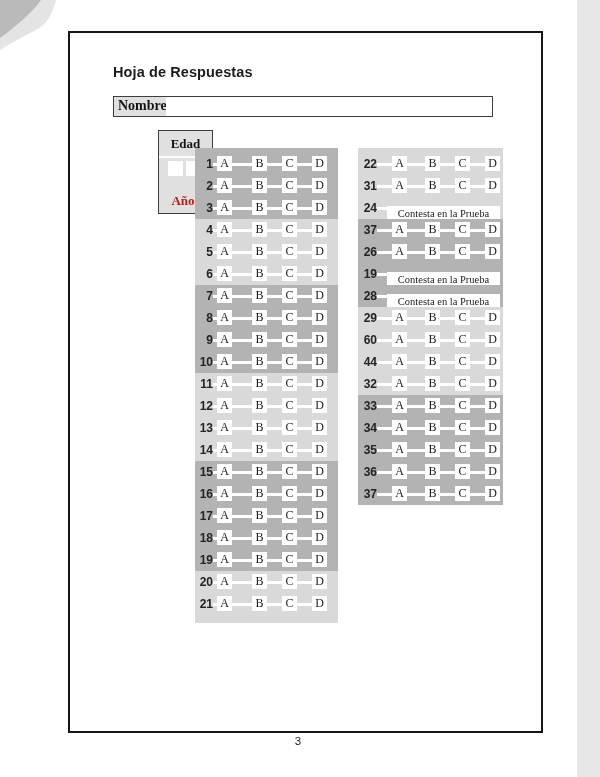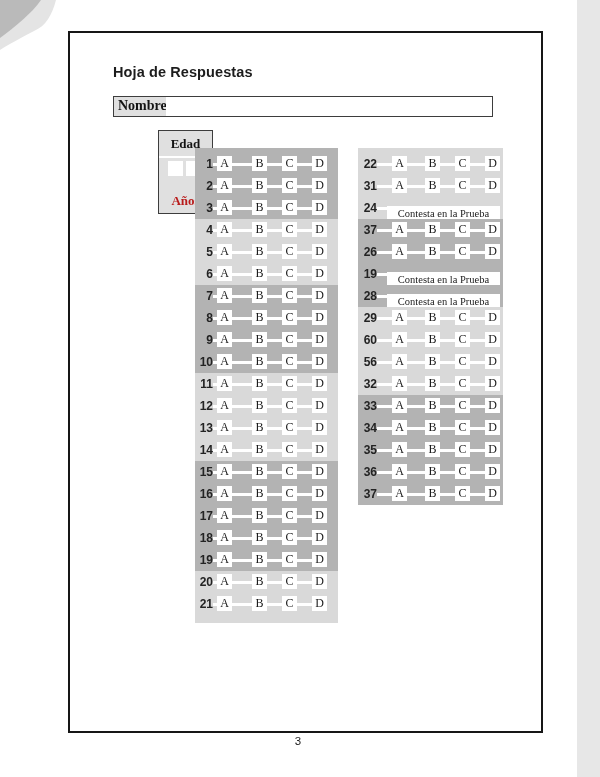--- a/index.html
+++ b/index.html
@@ -352,21 +352,21 @@
       </div>
       <div class="row shade-light">
         <span class="num">60</span>
         <span class="track"></span>
         <span class="opt opt-0">A</span>
         <span class="opt opt-1">B</span>
         <span class="opt opt-2">C</span>
         <span class="opt opt-3">D</span>
       </div>
       <div class="row shade-light">
-        <span class="num">56</span>
+        <span class="num">44</span>
         <span class="track"></span>
         <span class="opt opt-0">A</span>
         <span class="opt opt-1">B</span>
         <span class="opt opt-2">C</span>
         <span class="opt opt-3">D</span>
       </div>
       <div class="row shade-light">
         <span class="num">32</span>
         <span class="track"></span>
         <span class="opt opt-0">A</span>

